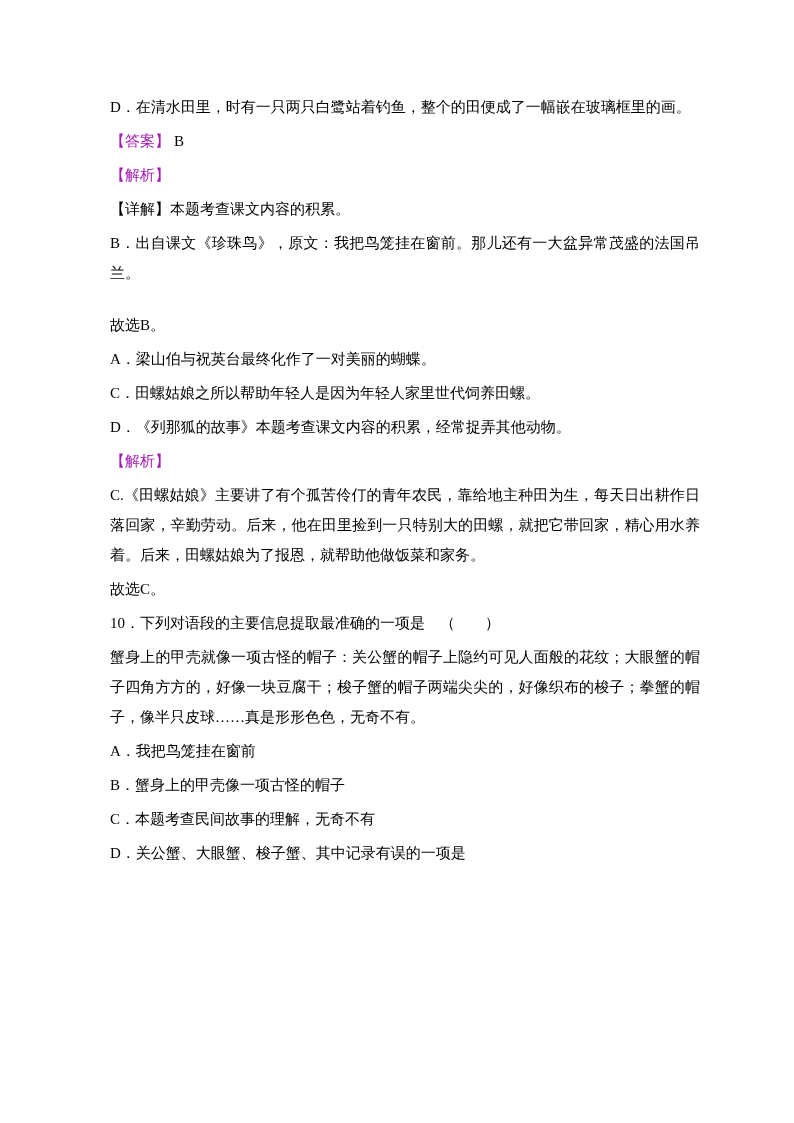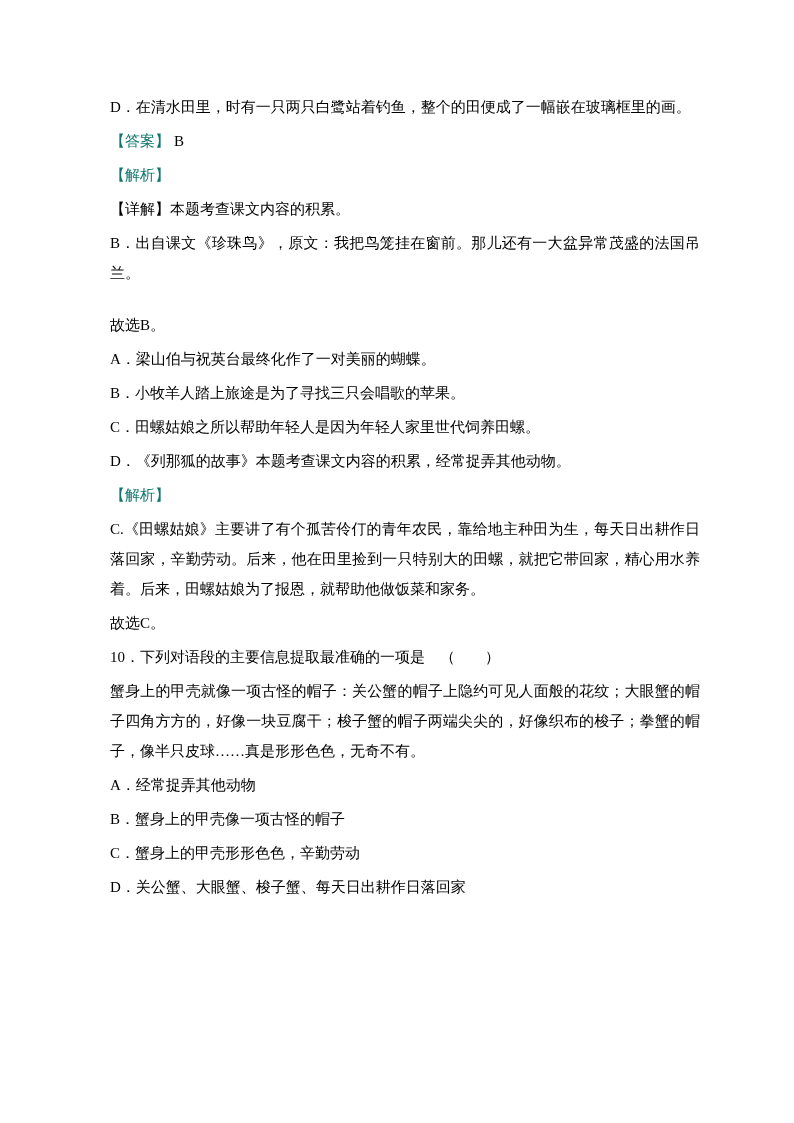--- a/index.html
+++ b/index.html
@@ -23,21 +23,21 @@
   .doc-page p {
     margin: 0 0 4px 0;
     font-family: "Liberation Serif", "DejaVu Serif", serif;
     font-size: 15px;
     line-height: 30px;
     color: #000000;
     text-align: justify;
     word-break: break-all;
   }
   .answer-label {
-    color: #0f766e;
+    color: #a21caf;
   }
   .answer-value {
     color: #000000;
     margin-left: 4px;
     font-family: "Liberation Serif", "DejaVu Serif", serif;
   }
   .blank-line {
     height: 18px;
   }
 </style>
@@ -60,42 +60,41 @@
 
   <p>B．出自课文《珍珠鸟》，原文：我把鸟笼挂在窗前。那儿还有一大盆异常茂盛的法国吊兰。</p>
 
   <div class="blank-line"></div>
 
   <p>故选B。</p>
 
 
   <p>A．梁山伯与祝英台最终化作了一对美丽的蝴蝶。</p>
 
-  <p>B．小牧羊人踏上旅途是为了寻找三只会唱歌的苹果。</p>
 
   <p>C．田螺姑娘之所以帮助年轻人是因为年轻人家里世代饲养田螺。</p>
 
   <p>D．《列那狐的故事》本题考查课文内容的积累，经常捉弄其他动物。</p>
 
 
   <p>
     <span class="answer-label">【解析】</span>
   </p>
 
 
   <p>C.《田螺姑娘》主要讲了有个孤苦伶仃的青年农民，靠给地主种田为生，每天日出耕作日落回家，辛勤劳动。后来，他在田里捡到一只特别大的田螺，就把它带回家，精心用水养着。后来，田螺姑娘为了报恩，就帮助他做饭菜和家务。</p>
 
 
   <p>故选C。</p>
 
   <p>10．下列对语段的主要信息提取最准确的一项是　（　　）</p>
 
   <p>蟹身上的甲壳就像一项古怪的帽子：关公蟹的帽子上隐约可见人面般的花纹；大眼蟹的帽子四角方方的，好像一块豆腐干；梭子蟹的帽子两端尖尖的，好像织布的梭子；拳蟹的帽子，像半只皮球……真是形形色色，无奇不有。</p>
 
-  <p>A．经常捉弄其他动物</p>
+  <p>A．我把鸟笼挂在窗前</p>
 
   <p>B．蟹身上的甲壳像一项古怪的帽子</p>
 
-  <p>C．蟹身上的甲壳形形色色，辛勤劳动</p>
+  <p>C．本题考查民间故事的理解，无奇不有</p>
 
-  <p>D．关公蟹、大眼蟹、梭子蟹、每天日出耕作日落回家</p>
+  <p>D．关公蟹、大眼蟹、梭子蟹、其中记录有误的一项是</p>
 
 </div>
 
 </body></html>

